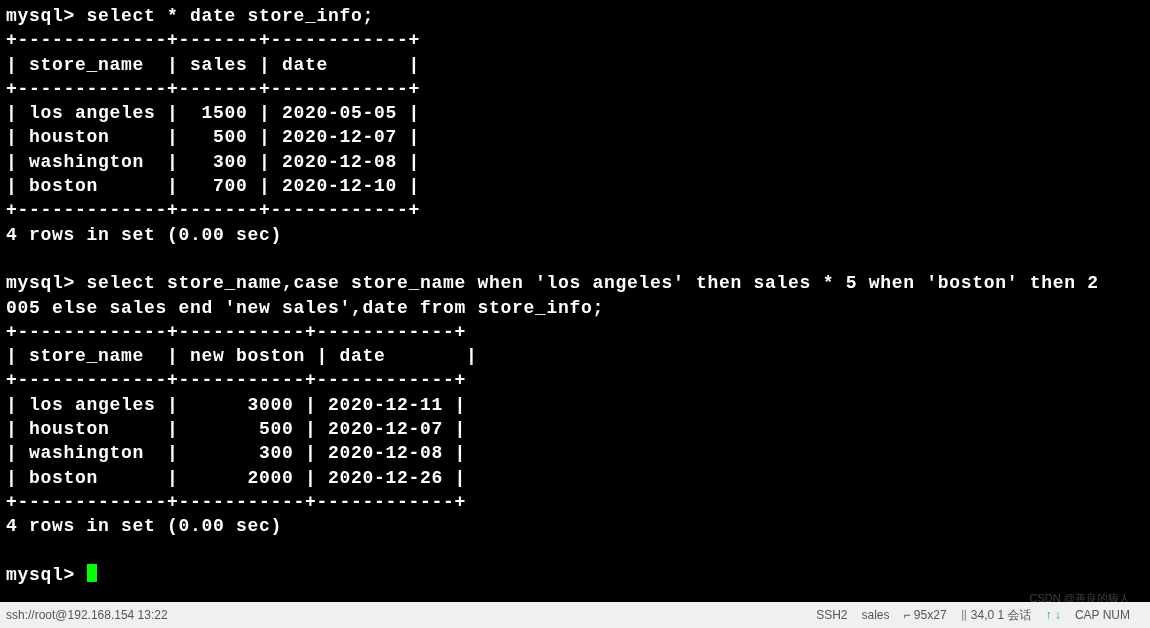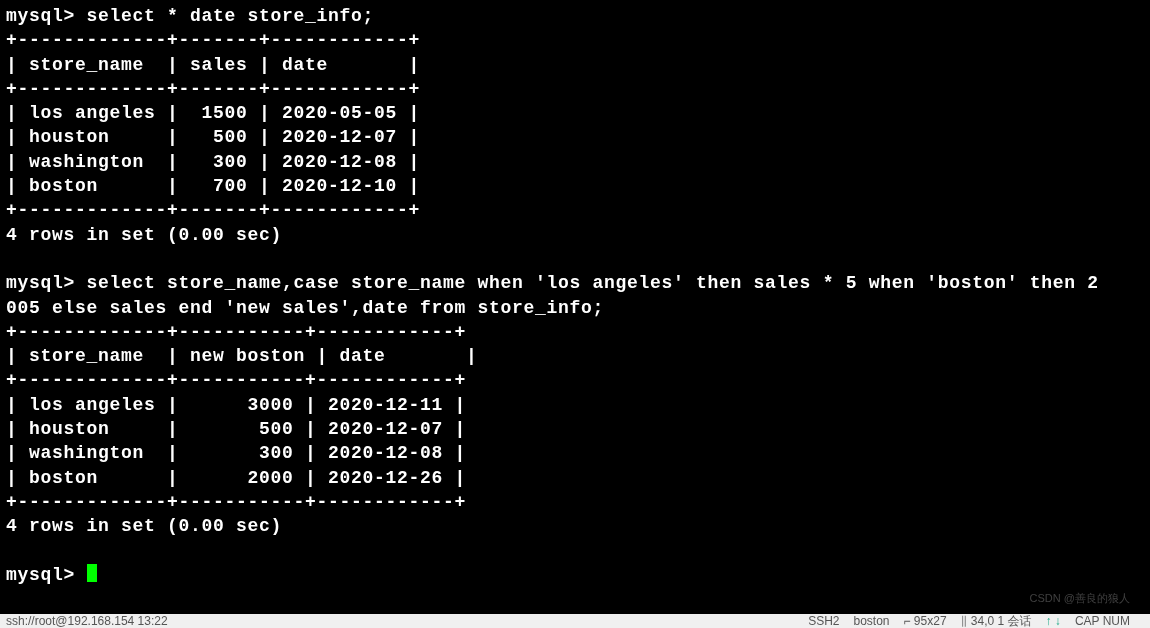--- a/index.html
+++ b/index.html
@@ -35,21 +35,21 @@
     color: rgba(180,180,180,0.35);
     font-family: sans-serif;
     font-size: 11px;
     pointer-events: none;
   }
   .statusbar {
     position: absolute;
     bottom: 0;
     left: 0;
     right: 0;
-    height: 14px;
+    height: 26px;
     background: #f0f0f0;
     color: #555;
     font-family: Arial, sans-serif;
     font-size: 12px;
     display: flex;
     align-items: center;
     padding: 0 6px;
     box-sizing: border-box;
     overflow: hidden;
   }
@@ -84,18 +84,18 @@
 <span>4 rows in set (0.00 sec)</span>
 
 <span>mysql&gt; </span><span class="cursor"></span></div>
 
 <div class="watermark">CSDN @善良的狼人</div>
 
 <div class="statusbar">
   <span>ssh://root@192.168.154 13:22</span>
   <span class="spacer"></span>
   <span>SSH2</span>
-  <span>boston</span>
+  <span>sales</span>
   <span>⌐ 95x27</span>
   <span>∥ 34,0  1 会话</span>
   <span class="arrows">↑  ↓</span>
   <span>CAP  NUM</span>
 </div>
 
 </body></html>

